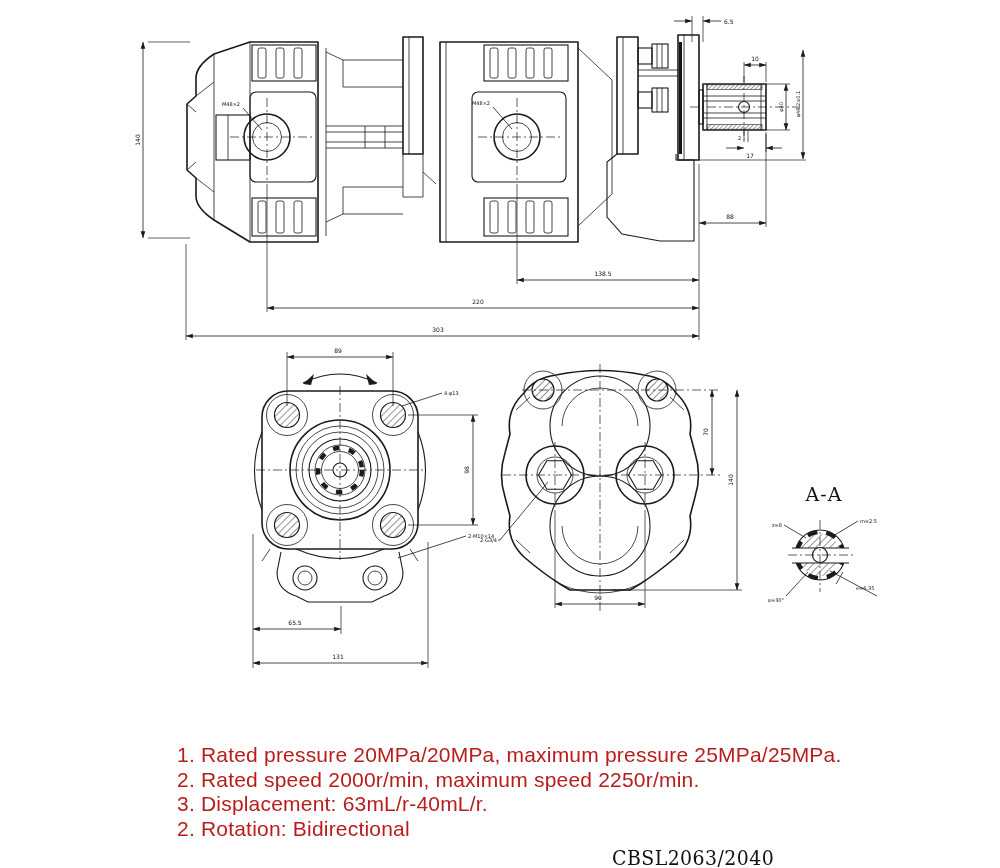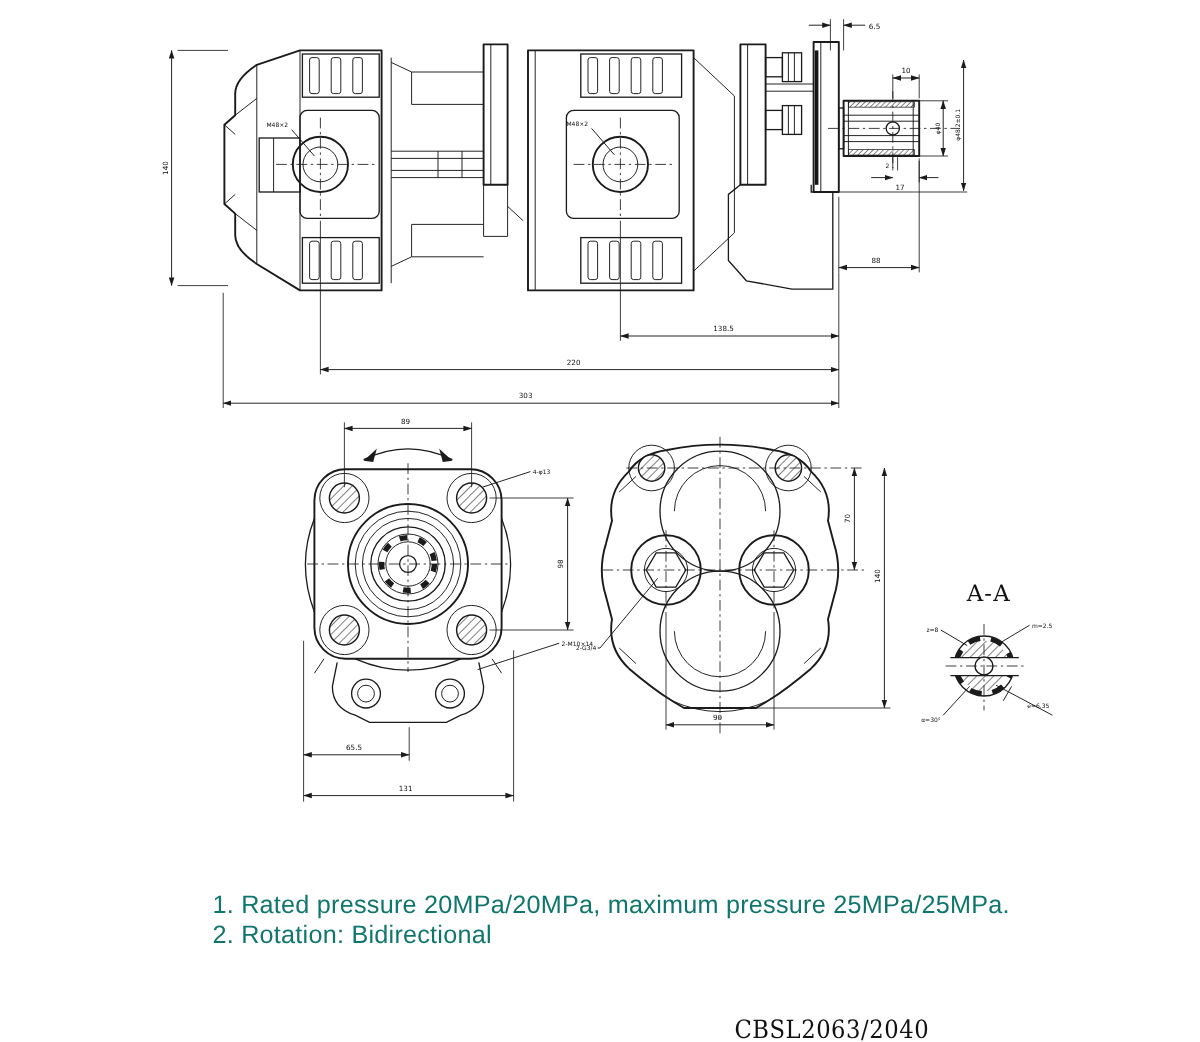--- a/index.html
+++ b/index.html
@@ -1,19 +1,19 @@
 <!DOCTYPE html>
 <html><head>
 <meta charset="utf-8">
 <style>
   html,body{margin:0;padding:0;background:#ffffff;}
   #canvas{position:relative;width:1000px;height:868px;background:#ffffff;overflow:hidden;
           font-family:"Liberation Sans",sans-serif;margin-top:12px;}
   #drawing{position:absolute;left:0;top:0;}
-  .notes{position:absolute;left:177px;top:731px;color:#0f766e;font-size:21px;
+  .notes{position:absolute;left:177px;top:731px;color:#b91c1c;font-size:21px;
          line-height:24.6px;letter-spacing:.2px;white-space:nowrap;}
   .partno{position:absolute;left:612px;top:834px;color:#111;
           font-family:"DejaVu Serif",serif;font-size:21px;letter-spacing:.5px;
           transform:scaleX(.9);transform-origin:left top;white-space:nowrap;}
   .bbar{position:absolute;top:861px;height:7px;}
   .bbar.l{left:0;width:833px;background:#dcdcdc;}
   .bbar.r{left:833px;width:167px;background:#d2d2d2;}
   
   .ol{fill:none;stroke:#1b1b1b;stroke-width:1.6;stroke-linejoin:round;}
   .ml{fill:none;stroke:#1b1b1b;stroke-width:1.1;}
@@ -342,20 +342,22 @@
       <text class="s" x="784" y="590" text-anchor="end">α=30°</text>
       <line class="ldr" x1="830" y1="559" x2="877" y2="584"></line>
       <line class="ldr" x1="836" y1="572" x2="843" y2="560"></line>
       <text class="s" x="856" y="578">e=6.35</text>
     </g>
   </g>
 </svg>
 
 <div class="notes">
   <div>1. Rated pressure 20MPa/20MPa, maximum pressure 25MPa/25MPa.</div>
+  <div>2. Rated speed 2000r/min, maximum speed 2250r/min.</div>
+  <div>3. Displacement: 63mL/r-40mL/r.</div>
   <div>2. Rotation: Bidirectional</div>
 </div>
 
 <div class="partno">CBSL2063/2040</div>
 
 <div class="bbar l"></div>
 <div class="bbar r"></div>
 </div>
 
 </body></html>

